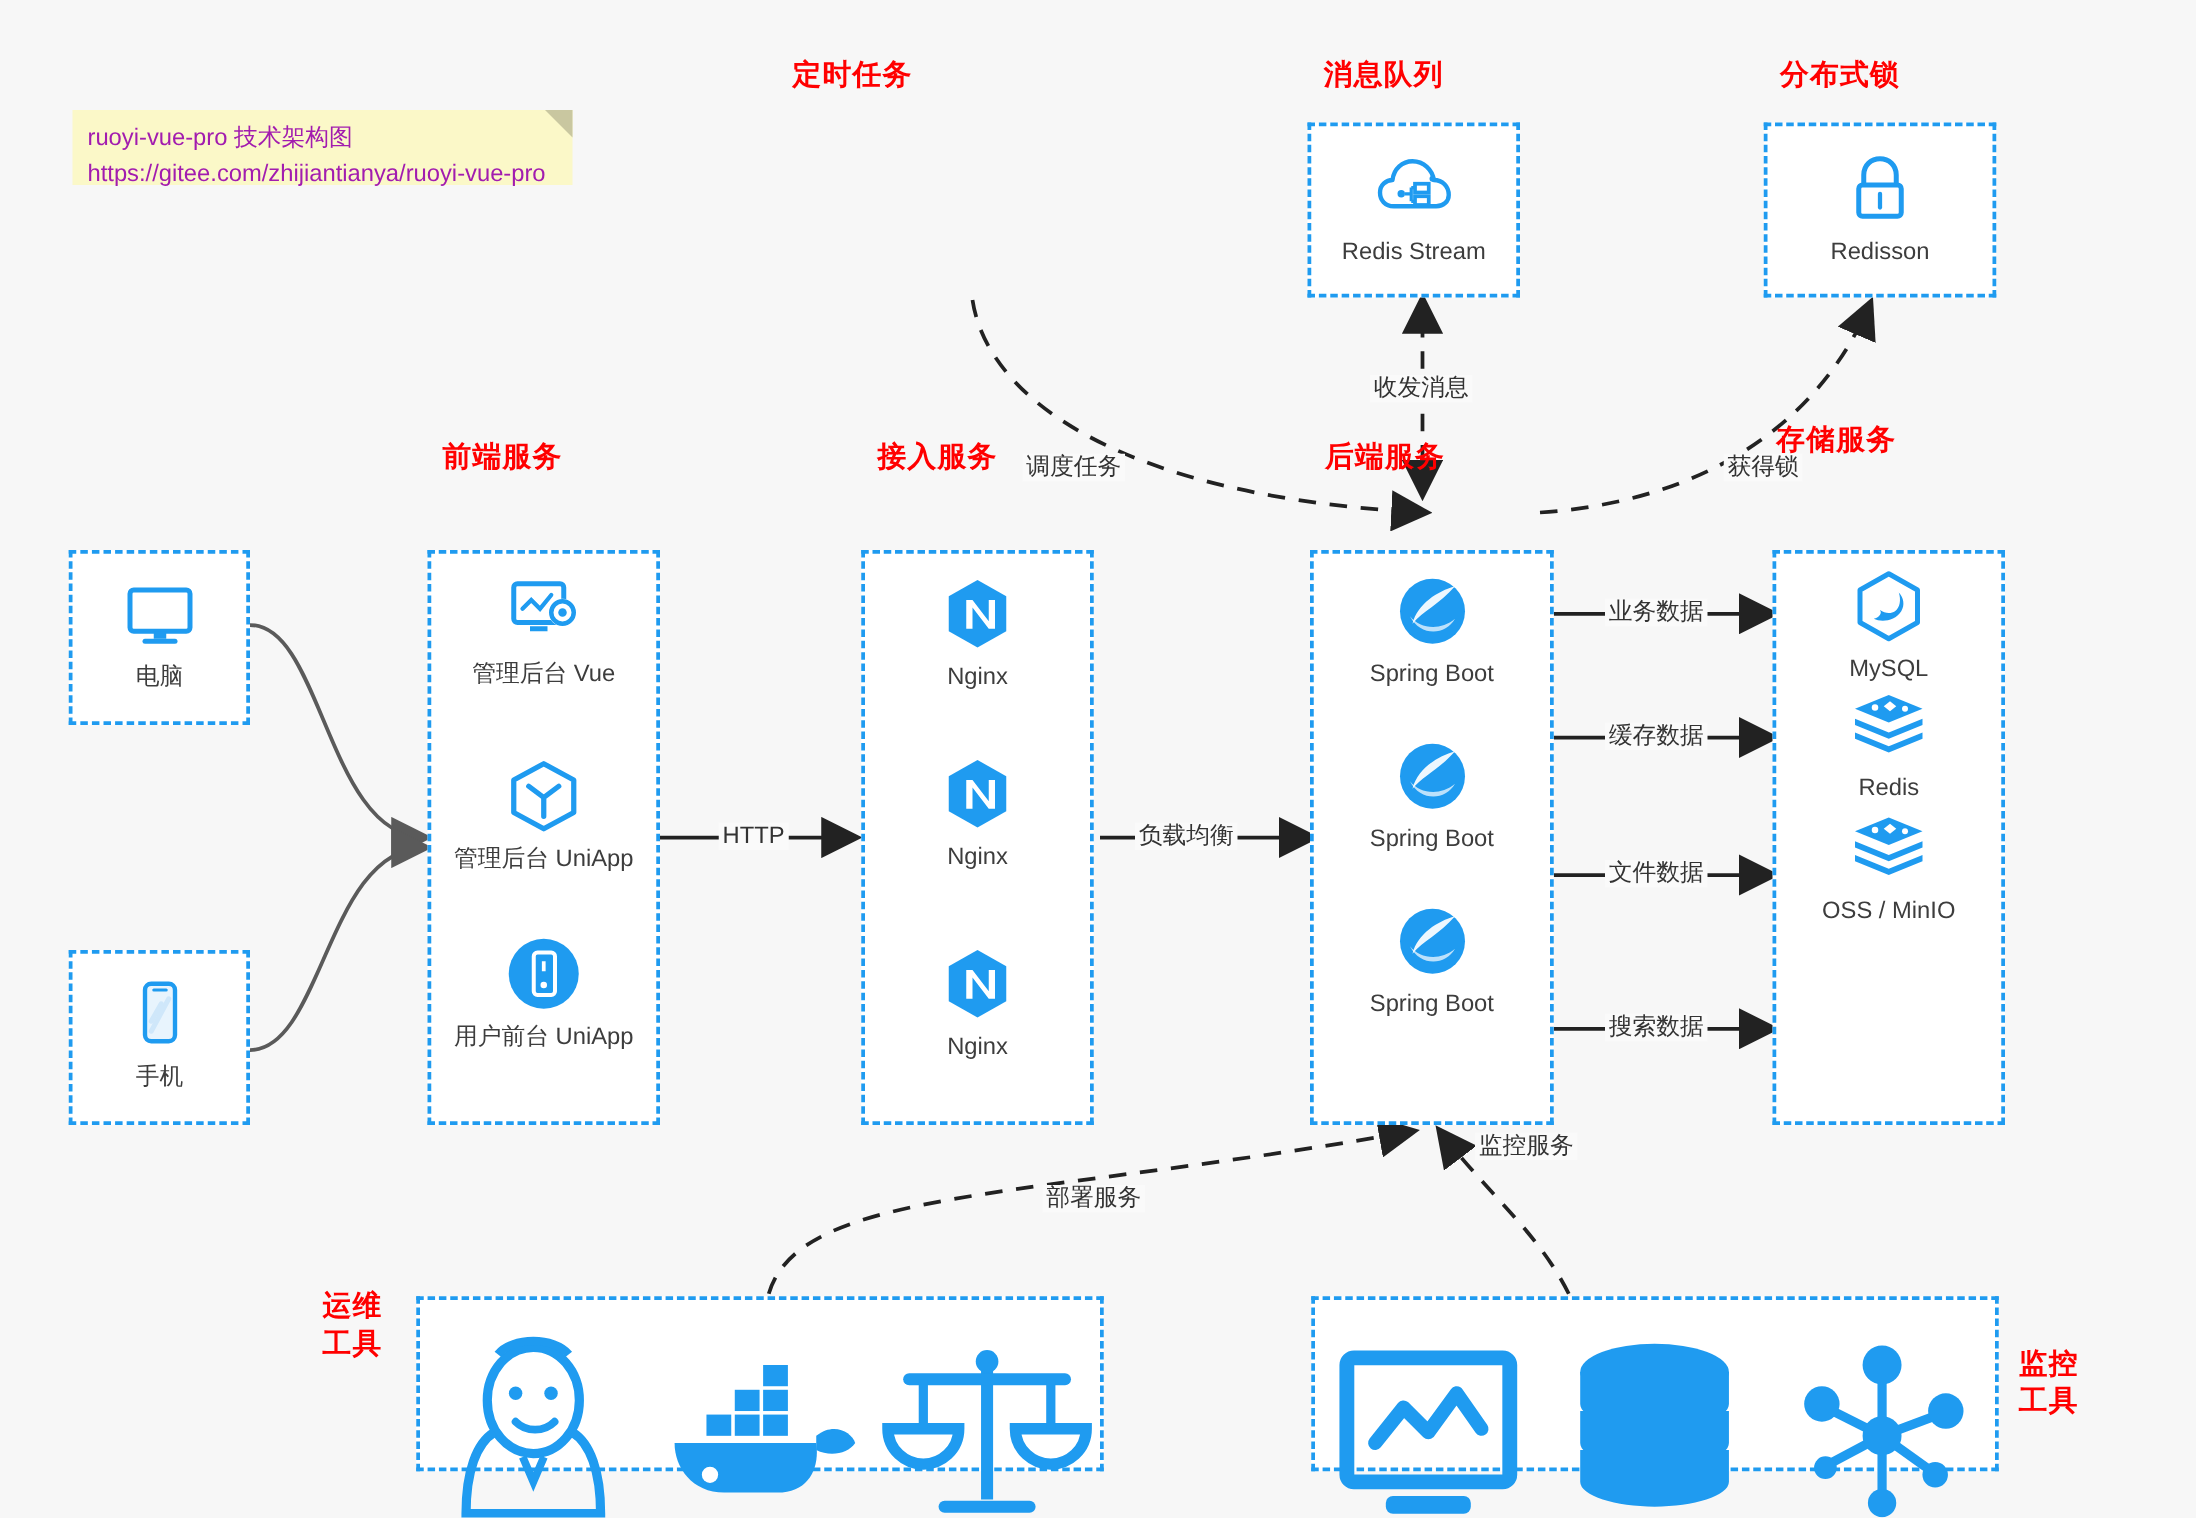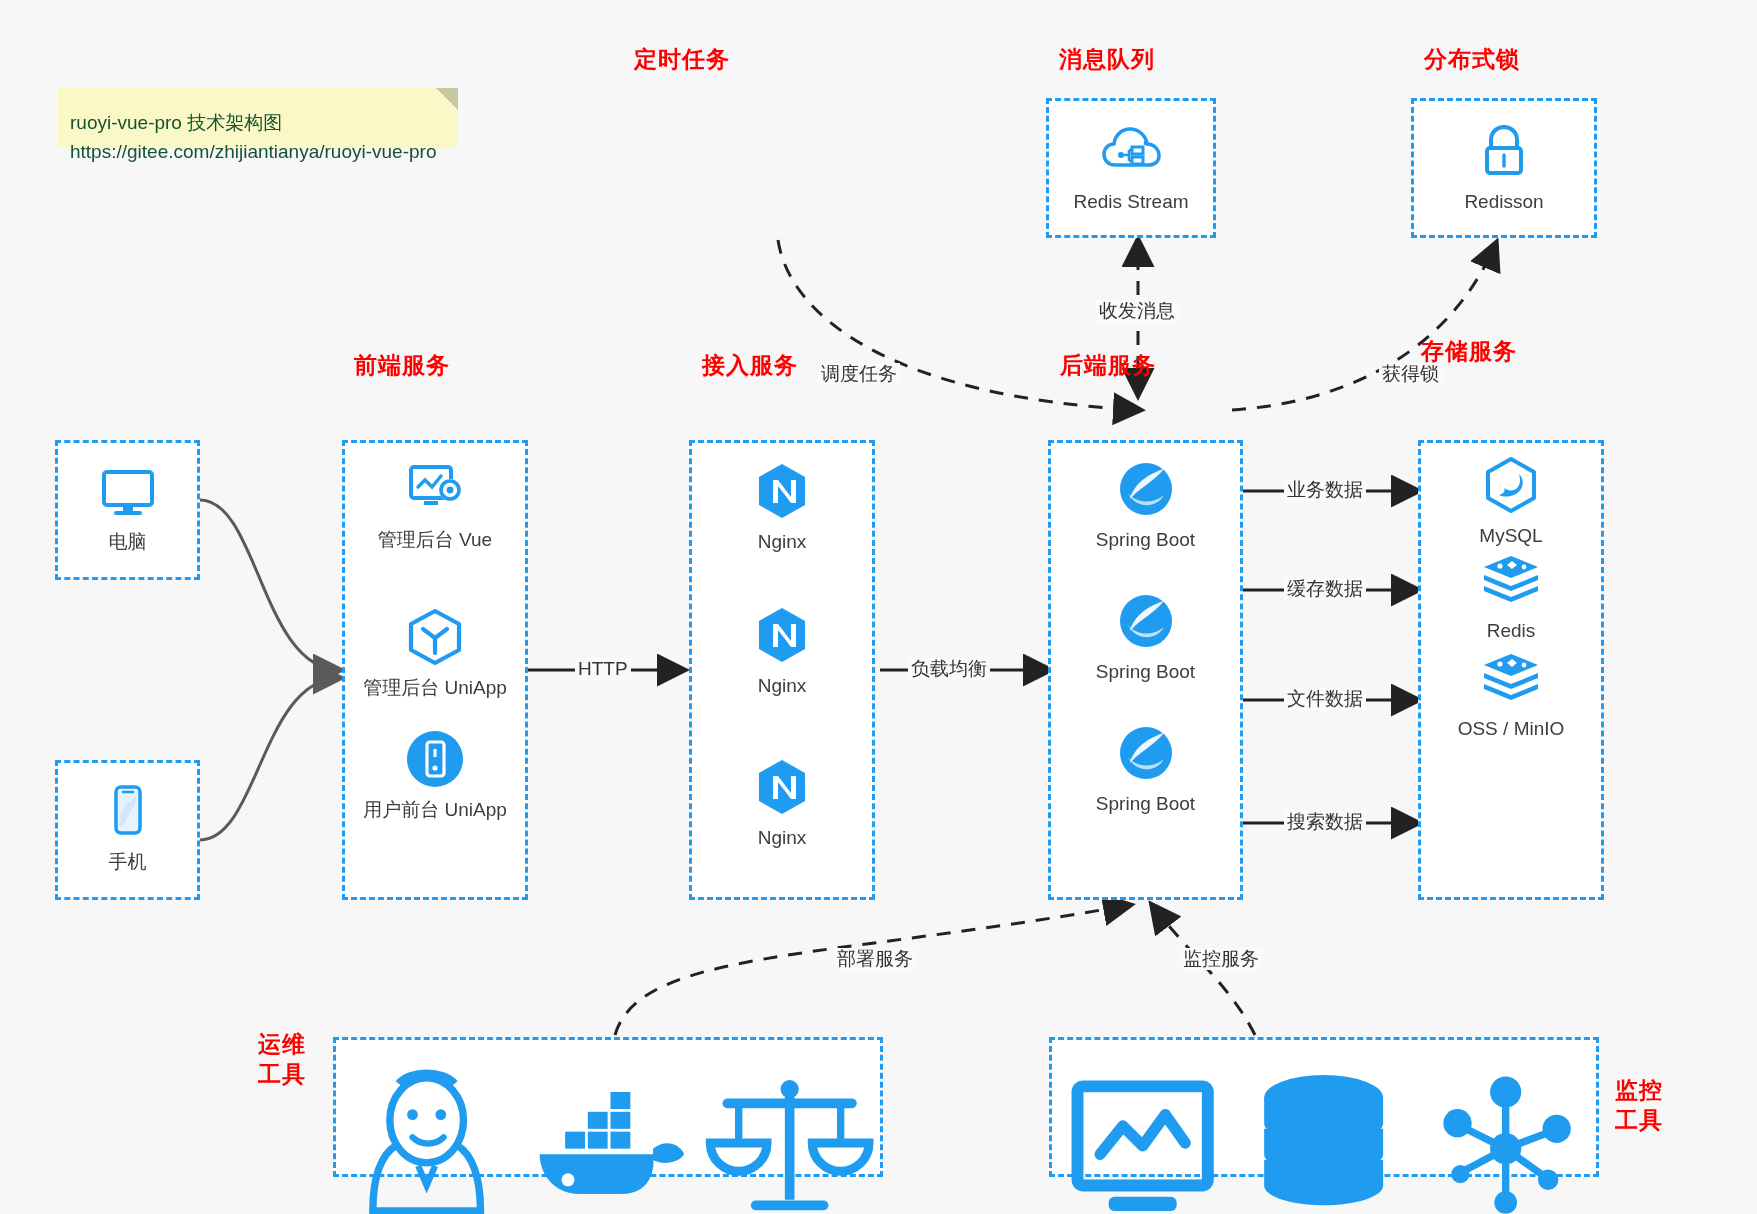--- a/index.html
+++ b/index.html
@@ -22,21 +22,21 @@
 
   
   .cap{position:absolute;background:#fafafa;font-size:19px;color:#333;
        white-space:nowrap;padding:0 3px;line-height:22px;}
 
   
   #note{position:absolute;left:58px;top:88px;width:400px;height:60px;
         background:#fbf8c8;box-shadow:none;}
   #note .fold{position:absolute;right:0;top:0;width:0;height:0;
       border-left:22px solid transparent;border-top:22px solid #c9c7a0;}
-  #note .txt{position:absolute;left:12px;top:20px;font-size:19px;color:#14532d;line-height:29px;}
+  #note .txt{position:absolute;left:12px;top:8px;font-size:19px;color:#a21caf;line-height:29px;}
 
   
   .rowgrp{display:flex;align-items:flex-start;justify-content:space-around;}
   .rowgrp .cell{display:flex;flex-direction:column;align-items:center;width:33.33%;padding-top:18px;}
 </style>
 </head>
 <body>
 
 <div id="canvas">
 
@@ -153,21 +153,21 @@
       </svg>
       <div class="lbl">管理后台 Vue</div>
     </div>
     <div class="node" style="top:162px;">
       <svg class="ic" viewBox="0 0 64 64">
         <path d="M32,6 L56,19 L56,45 L32,58 L8,45 L8,19 Z" fill="none" stroke="#1f9bf0" stroke-width="4.2" stroke-linejoin="round"></path>
         <path d="M20,24 L32,33 L44,24 M32,33 L32,48" fill="none" stroke="#1f9bf0" stroke-width="4.2" stroke-linecap="round" stroke-linejoin="round"></path>
       </svg>
       <div class="lbl">管理后台 UniApp</div>
     </div>
-    <div class="node" style="top:284px;">
+    <div class="node" style="top:304px;">
       <svg class="ic" viewBox="0 0 64 64">
         <circle cx="32" cy="32" r="28" fill="#1f9bf0"></circle>
         <rect x="24" y="15" width="17" height="34" rx="3" fill="none" stroke="#ffffff" stroke-width="3.2"></rect>
         <line x1="32" y1="22" x2="32" y2="30" stroke="#ffffff" stroke-width="3"></line>
         <circle cx="32" cy="41" r="2.6" fill="#ffffff"></circle>
       </svg>
       <div class="lbl">用户前台 UniApp</div>
     </div>
   </div>
 
@@ -354,15 +354,15 @@
   <div class="cap" style="left:575px;top:658px;">HTTP</div>
   <div class="cap" style="left:908px;top:658px;">负载均衡</div>
   <div class="cap" style="left:818px;top:363px;">调度任务</div>
   <div class="cap" style="left:1096px;top:300px;">收发消息</div>
   <div class="cap" style="left:1379px;top:363px;">获得锁</div>
   <div class="cap" style="left:1284px;top:479px;">业务数据</div>
   <div class="cap" style="left:1284px;top:578px;">缓存数据</div>
   <div class="cap" style="left:1284px;top:688px;">文件数据</div>
   <div class="cap" style="left:1284px;top:811px;">搜索数据</div>
   <div class="cap" style="left:834px;top:948px;">部署服务</div>
-  <div class="cap" style="left:1180px;top:948px;">监控服务</div>
+  <div class="cap" style="left:1180px;top:906px;">监控服务</div>
 
 </div>
 
 </body></html>

